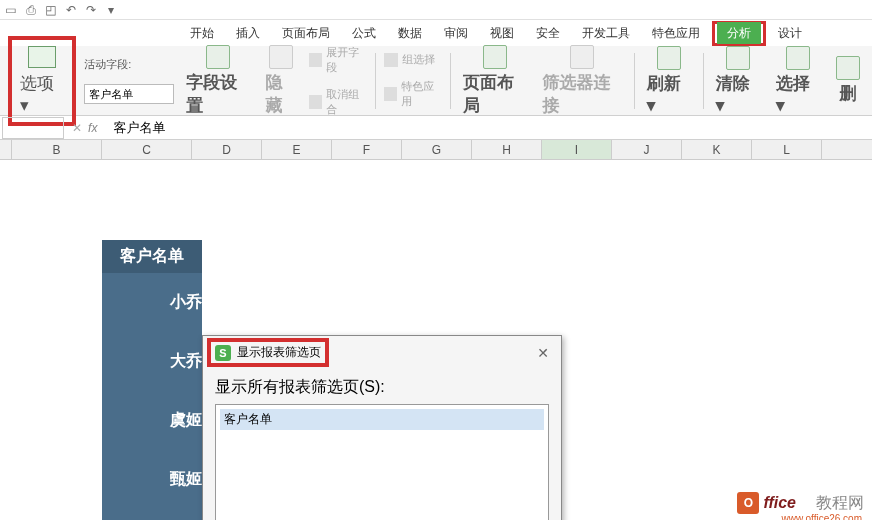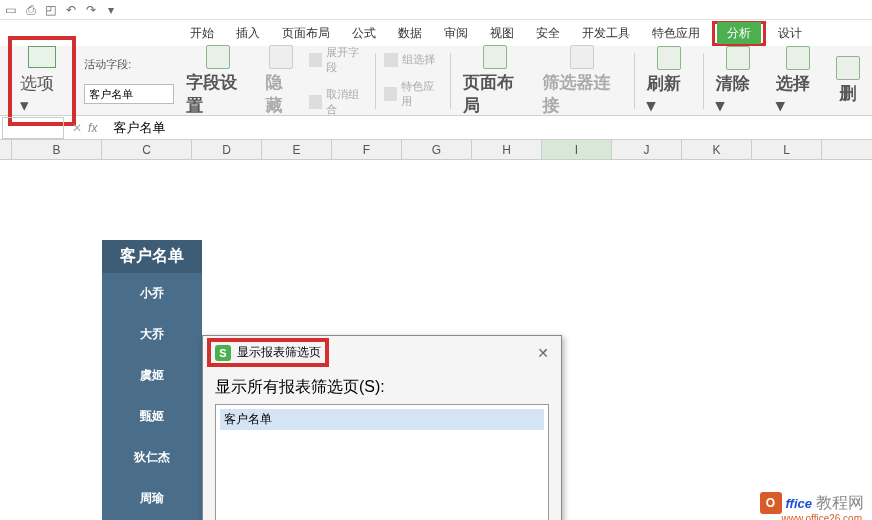--- a/index.html
+++ b/index.html
@@ -40,37 +40,37 @@
     .grid-area { position: relative; }
     .col-headers { display: flex; height: 20px; background: #f0f0f0; border-bottom: 1px solid #ccc; }
     .col-header { border-right: 1px solid #ccc; display: flex; align-items: center; justify-content: center; font-size: 12px; color: #555; }
     .col-header.selected { background: #d8e8d8; }
     .ch-a { width: 12px; } .ch-b { width: 90px; } .ch-c { width: 90px; } .ch-d { width: 70px; }
     .ch-e { width: 70px; } .ch-f { width: 70px; } .ch-g { width: 70px; } .ch-h { width: 70px; }
     .ch-i { width: 70px; } .ch-j { width: 70px; } .ch-k { width: 70px; } .ch-l { width: 70px; }
     
     .data-table { position: absolute; left: 102px; top: 100px; width: 100px; background: #4a6d8a; color: #fff; text-align: center; }
     .data-header { font-size: 16px; font-weight: bold; padding: 6px 0; background: #3d5c75; }
-    .data-row { font-size: 12px; font-weight: bold; padding: 12px 0; }
+    .data-row { font-size: 16px; font-weight: bold; padding: 19px 0; text-align: right; }
     
     .dialog { position: absolute; left: 202px; top: 195px; width: 360px; background: #f5f5f5; border: 1px solid #888; box-shadow: 2px 2px 6px rgba(0,0,0,0.3); }
     .dialog-title { display: flex; align-items: center; justify-content: space-between; padding: 6px 8px; }
     .dialog-title-left { display: flex; align-items: center; gap: 6px; }
     .dialog-title-highlight { border: 4px solid #d32f2f; padding: 2px 4px; display: flex; align-items: center; gap: 6px; margin: -4px 0 -4px -4px; }
     .dialog-icon { width: 16px; height: 16px; background: #4CAF50; border-radius: 3px; display: flex; align-items: center; justify-content: center; color: #fff; font-weight: bold; font-size: 11px; }
     .dialog-close { font-size: 14px; color: #666; cursor: pointer; padding: 0 4px; }
     .dialog-body { padding: 8px 12px 12px; }
     .dialog-desc { font-size: 16px; margin-bottom: 6px; }
     .dialog-list { width: 100%; height: 170px; background: #fff; border: 1px solid #999; padding: 4px; }
     .dialog-list-item { background: #d4e4f4; padding: 2px 4px; font-size: 12px; }
     
     .watermark { position: absolute; right: 8px; bottom: 6px; display: flex; align-items: center; gap: 4px; }
     .wm-icon { width: 22px; height: 22px; background: #d95b2a; border-radius: 3px; display: flex; align-items: center; justify-content: center; color: #fff; font-weight: bold; }
-    .wm-text1 { color: #1d4ed8; font-size: 13px; font-weight: bold; font-style: italic; }
-    .wm-text2 { color: #888; font-size: 16px; }
+    .wm-text1 { color: #7f1d1d; font-size: 16px; font-weight: bold; font-style: italic; }
+    .wm-text2 { color: #888; font-size: 16px; margin-left: 16px; }
     .wm-url { position: absolute; right: 10px; bottom: -4px; color: #d95b2a; font-size: 10px; }
   </style>
 </head>
 <body>
 
 <div class="titlebar">
   <span class="ticon">▭</span>
   <span class="ticon">⎙</span>
   <span class="ticon">◰</span>
   <span class="ticon">↶</span>

